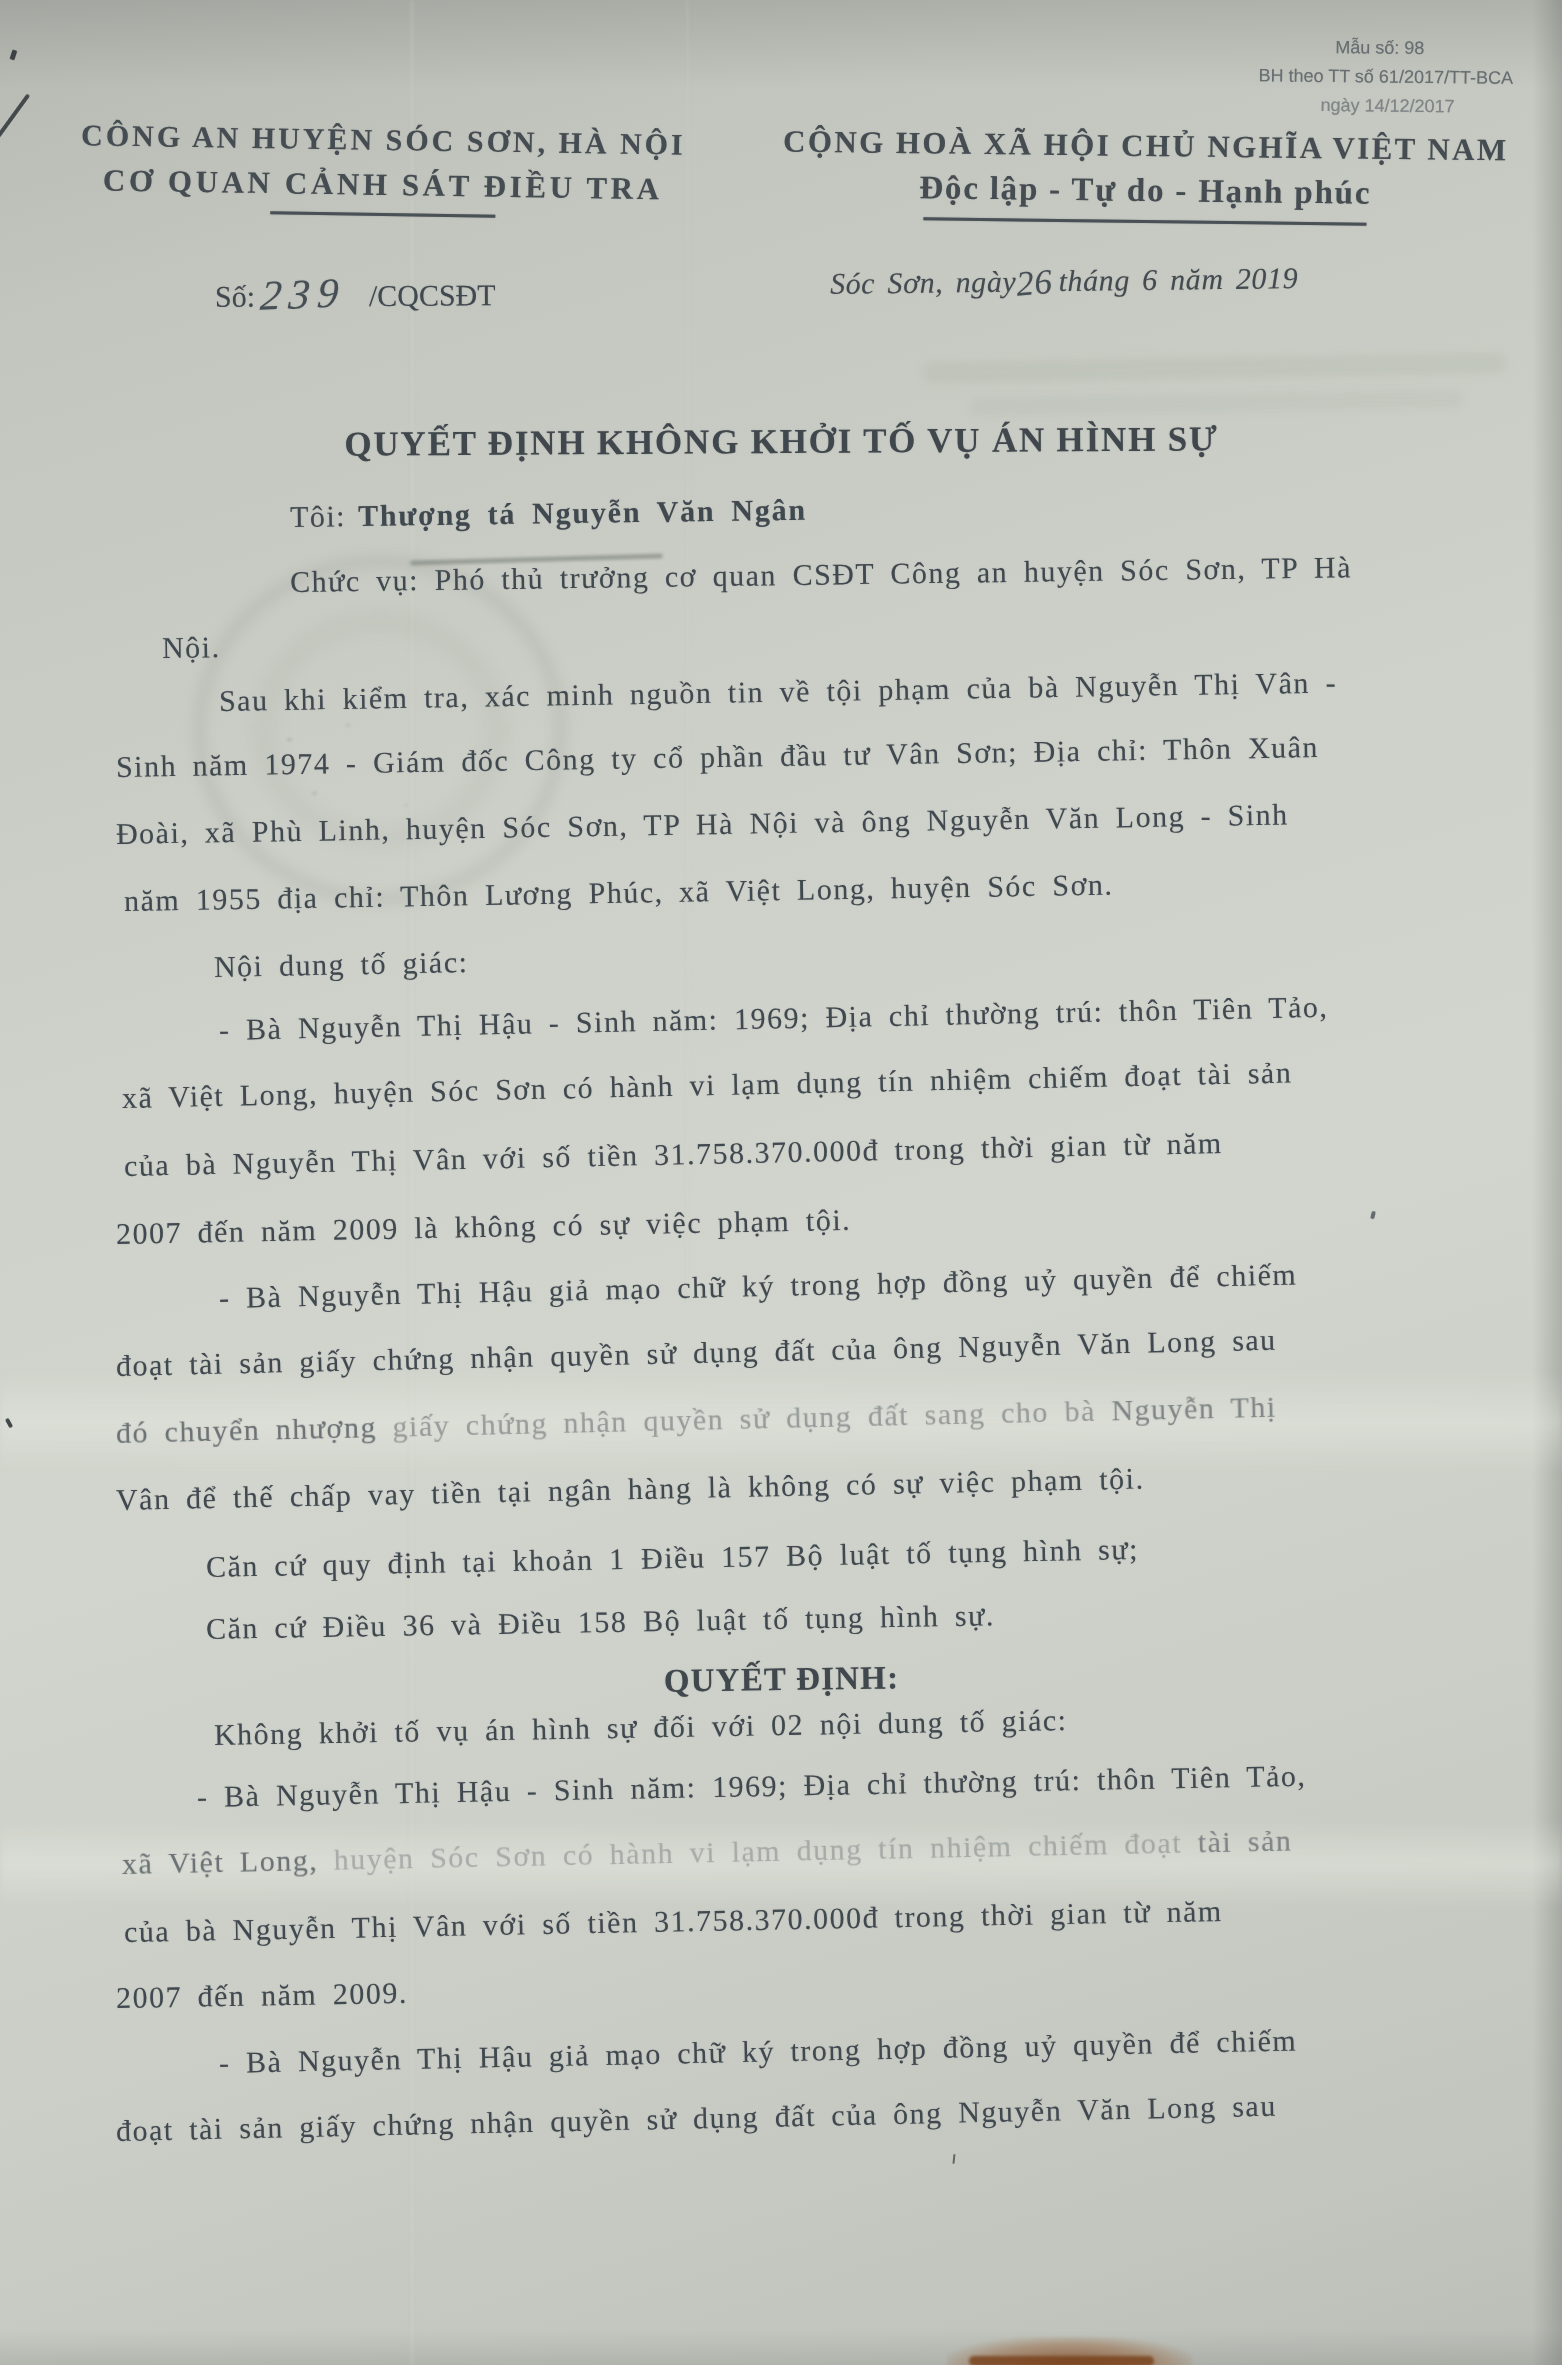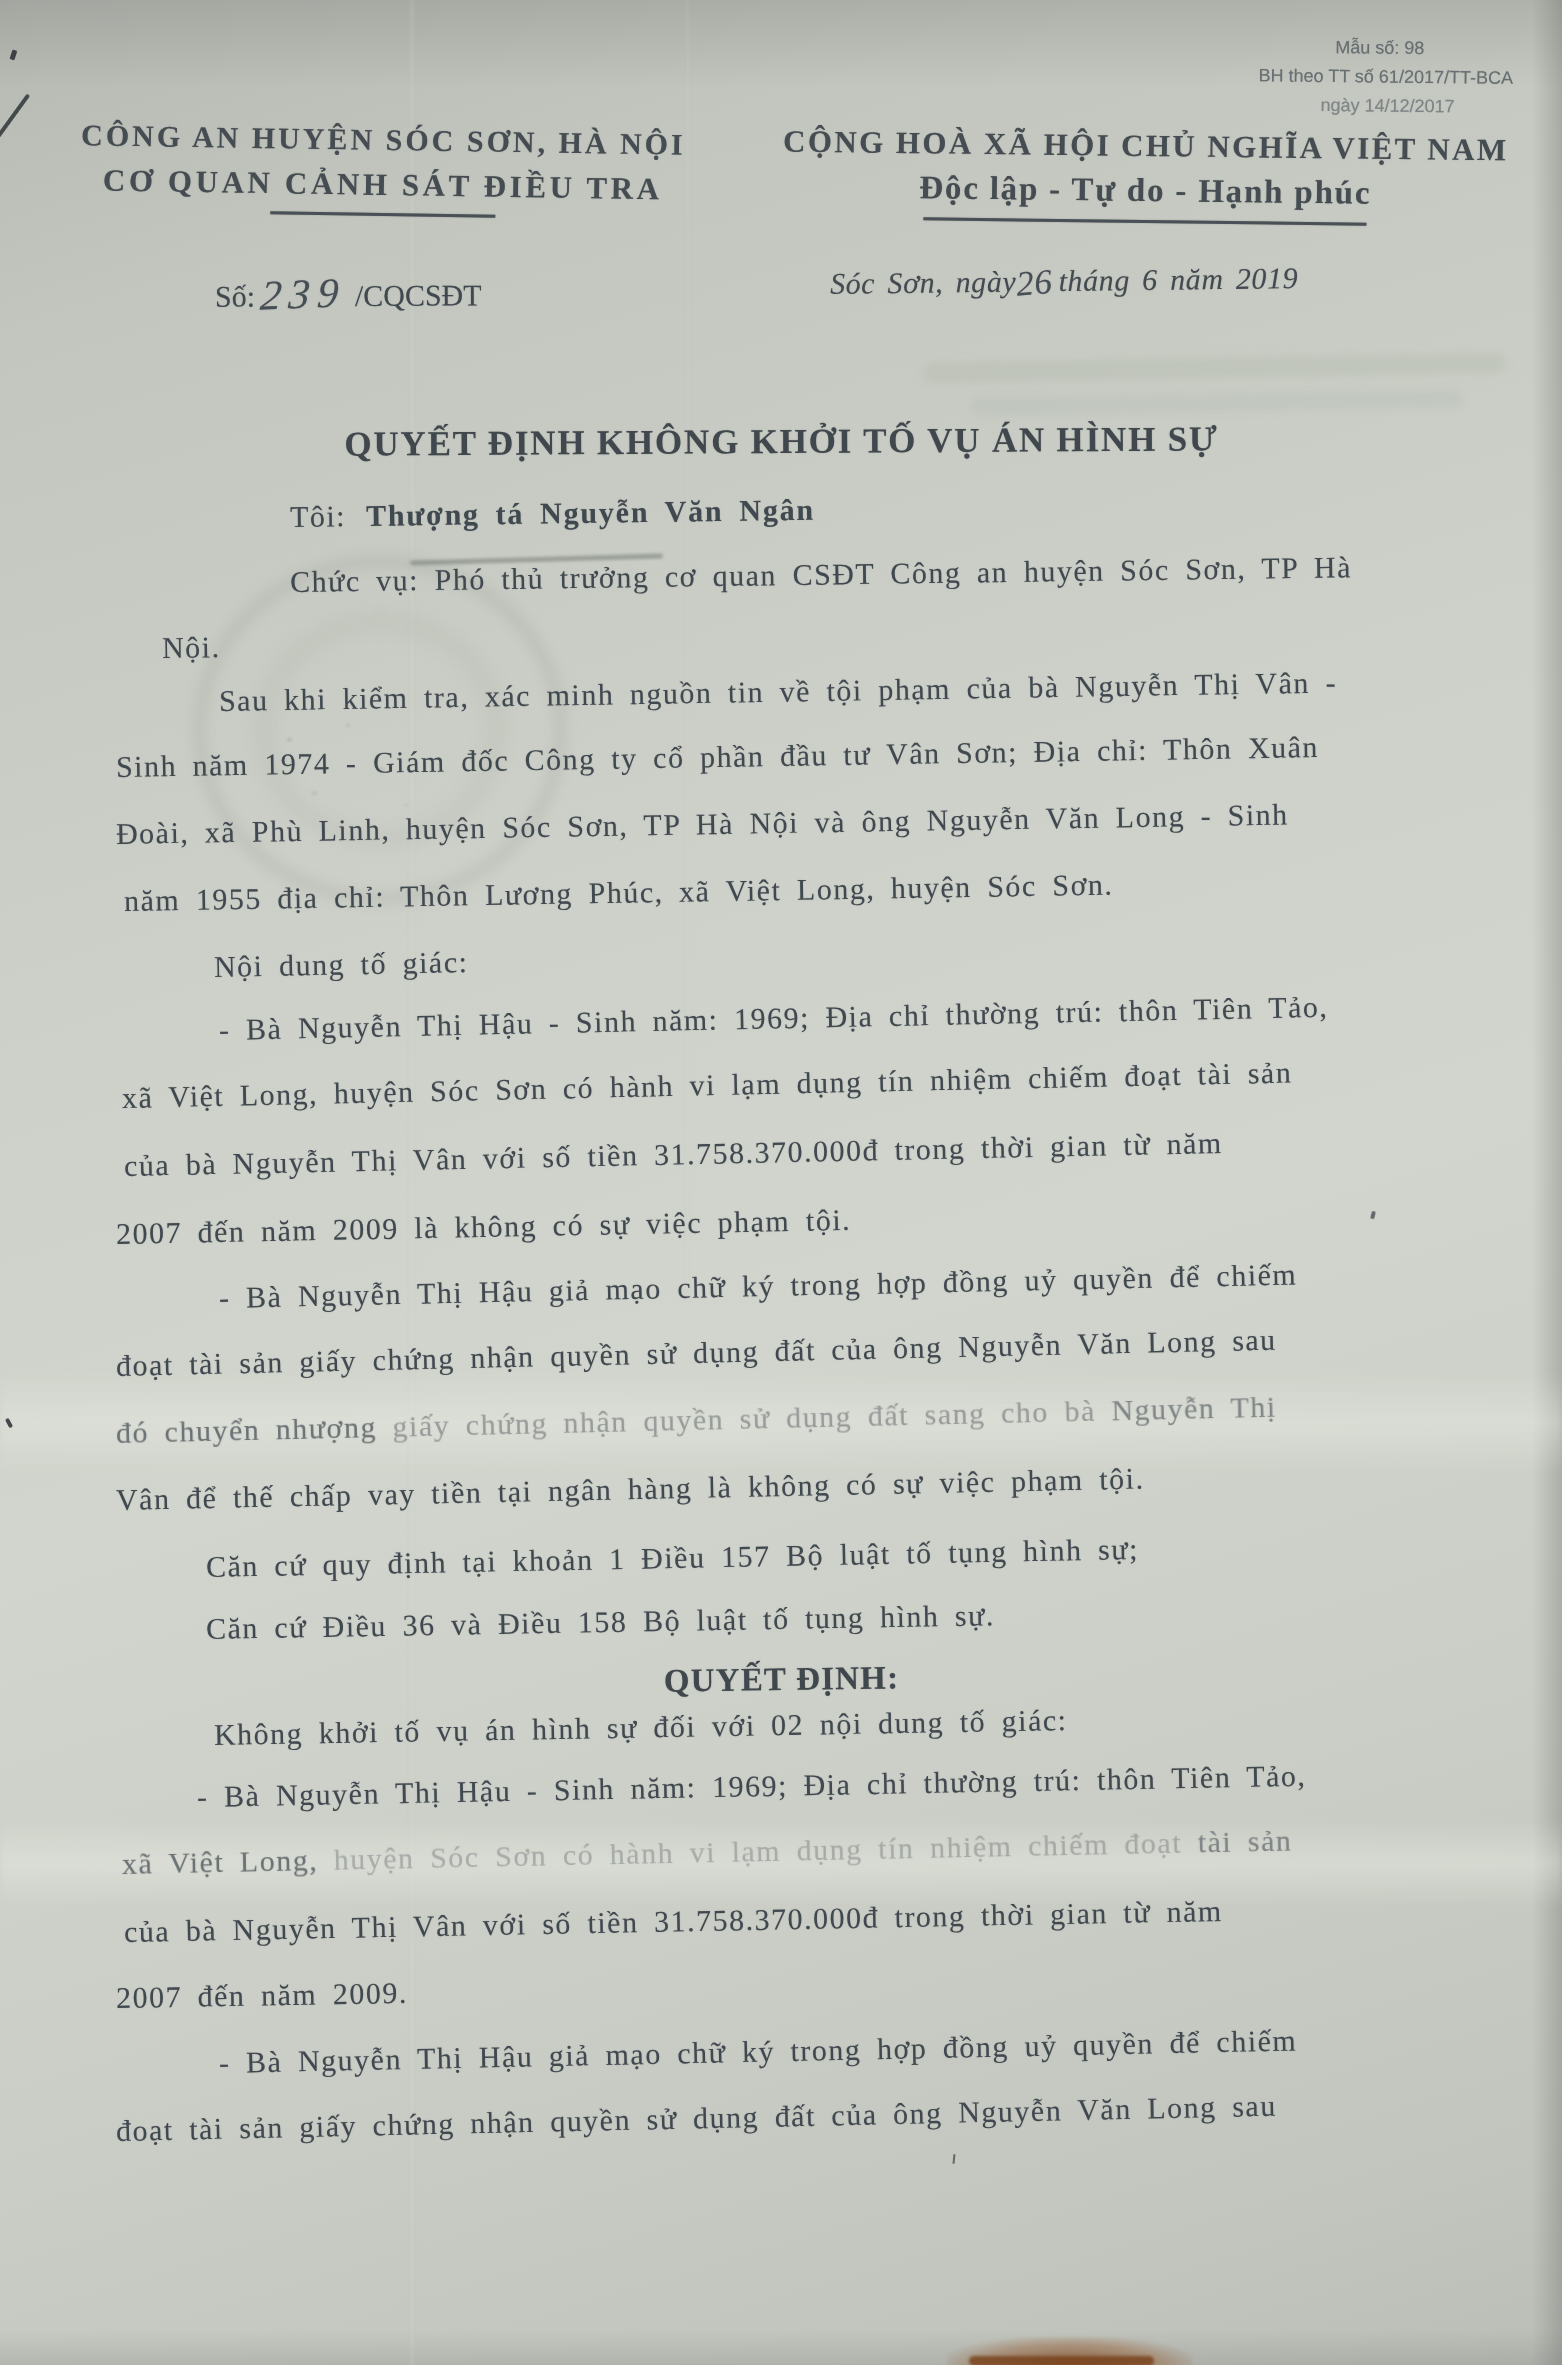--- a/index.html
+++ b/index.html
@@ -76,39 +76,39 @@
   .hdr-left .h2{font-size:31px;letter-spacing:3.6px;margin-top:9.5px;}
   .hdr-right{left:746px;top:128px;width:799px;transform:rotate(0.7deg);}
   .hdr-right .h1{font-size:31px;letter-spacing:2.4px;}
   .hdr-right .h2{font-size:33px;letter-spacing:1.8px;margin-top:8.4px;}
   .rule{height:3px;background:#4a5156;margin:10.7px auto 0;box-shadow:0 0 1.2px rgba(60,68,73,0.5);}
   .rule-left{width:225px;}
   .rule-right{width:443px;}
 
   .docnum{position:absolute;left:215px;top:268px;font-size:30px;color:#414950;
     transform:rotate(-0.3deg);white-space:nowrap;text-shadow:0 0 1.2px rgba(60,68,73,0.35);}
-  .docnum .org{margin-left:8px;}
+  .docnum .org{margin-left:22px;}
   .hw{font-style:italic;color:#474f56;font-weight:400;}
   .hw-239{display:inline-block;font-size:42px;letter-spacing:7.2px;margin:0 1.2px 0 6px;
     transform:skewX(-7deg) rotate(-2deg) translateY(1.8px);}
   .hw-day{display:inline-block;font-size:35px;margin:0 6px 0 0;transform:rotate(-4deg) translateY(3px);}
 
   .dateline{position:absolute;left:830px;top:260px;font-size:30px;font-style:italic;
     color:#434b51;transform:rotate(-0.7deg);white-space:nowrap;letter-spacing:0.6px;word-spacing:4.2px;
     text-shadow:0 0 1.2px rgba(60,68,73,0.35);}
 
   .title{position:absolute;left:0;width:100%;top:422px;text-align:center;font-weight:bold;
     font-size:35px;letter-spacing:1.8px;color:#40484e;transform:rotate(-0.35deg);
     text-shadow:0 0 1.2px rgba(60,68,73,0.4);}
 
   .bline{position:absolute;font-size:30px;color:#414950;white-space:nowrap;
     letter-spacing:1.5px;word-spacing:6.6px;
     transform:rotate(-1.05deg);transform-origin:0 50%;
     text-shadow:0 0 1.2px rgba(60,68,73,0.32);}
-  .toi .lbl{margin-right:20px;}
+  .toi .lbl{margin-right:12px;}
   .toi .name{font-weight:bold;letter-spacing:1.8px;}
 
   .heading2{position:absolute;left:0;width:100%;top:1661px;text-align:center;font-weight:bold;
     font-size:33px;letter-spacing:1.2px;color:#40484e;transform:rotate(-0.8deg);
     text-shadow:0 0 1.2px rgba(60,68,73,0.4);}
 
   .faded{filter:blur(0.4px);}
   .f75{opacity:.72;}
   .f60{opacity:.58;}
   .f45{opacity:.44;}

